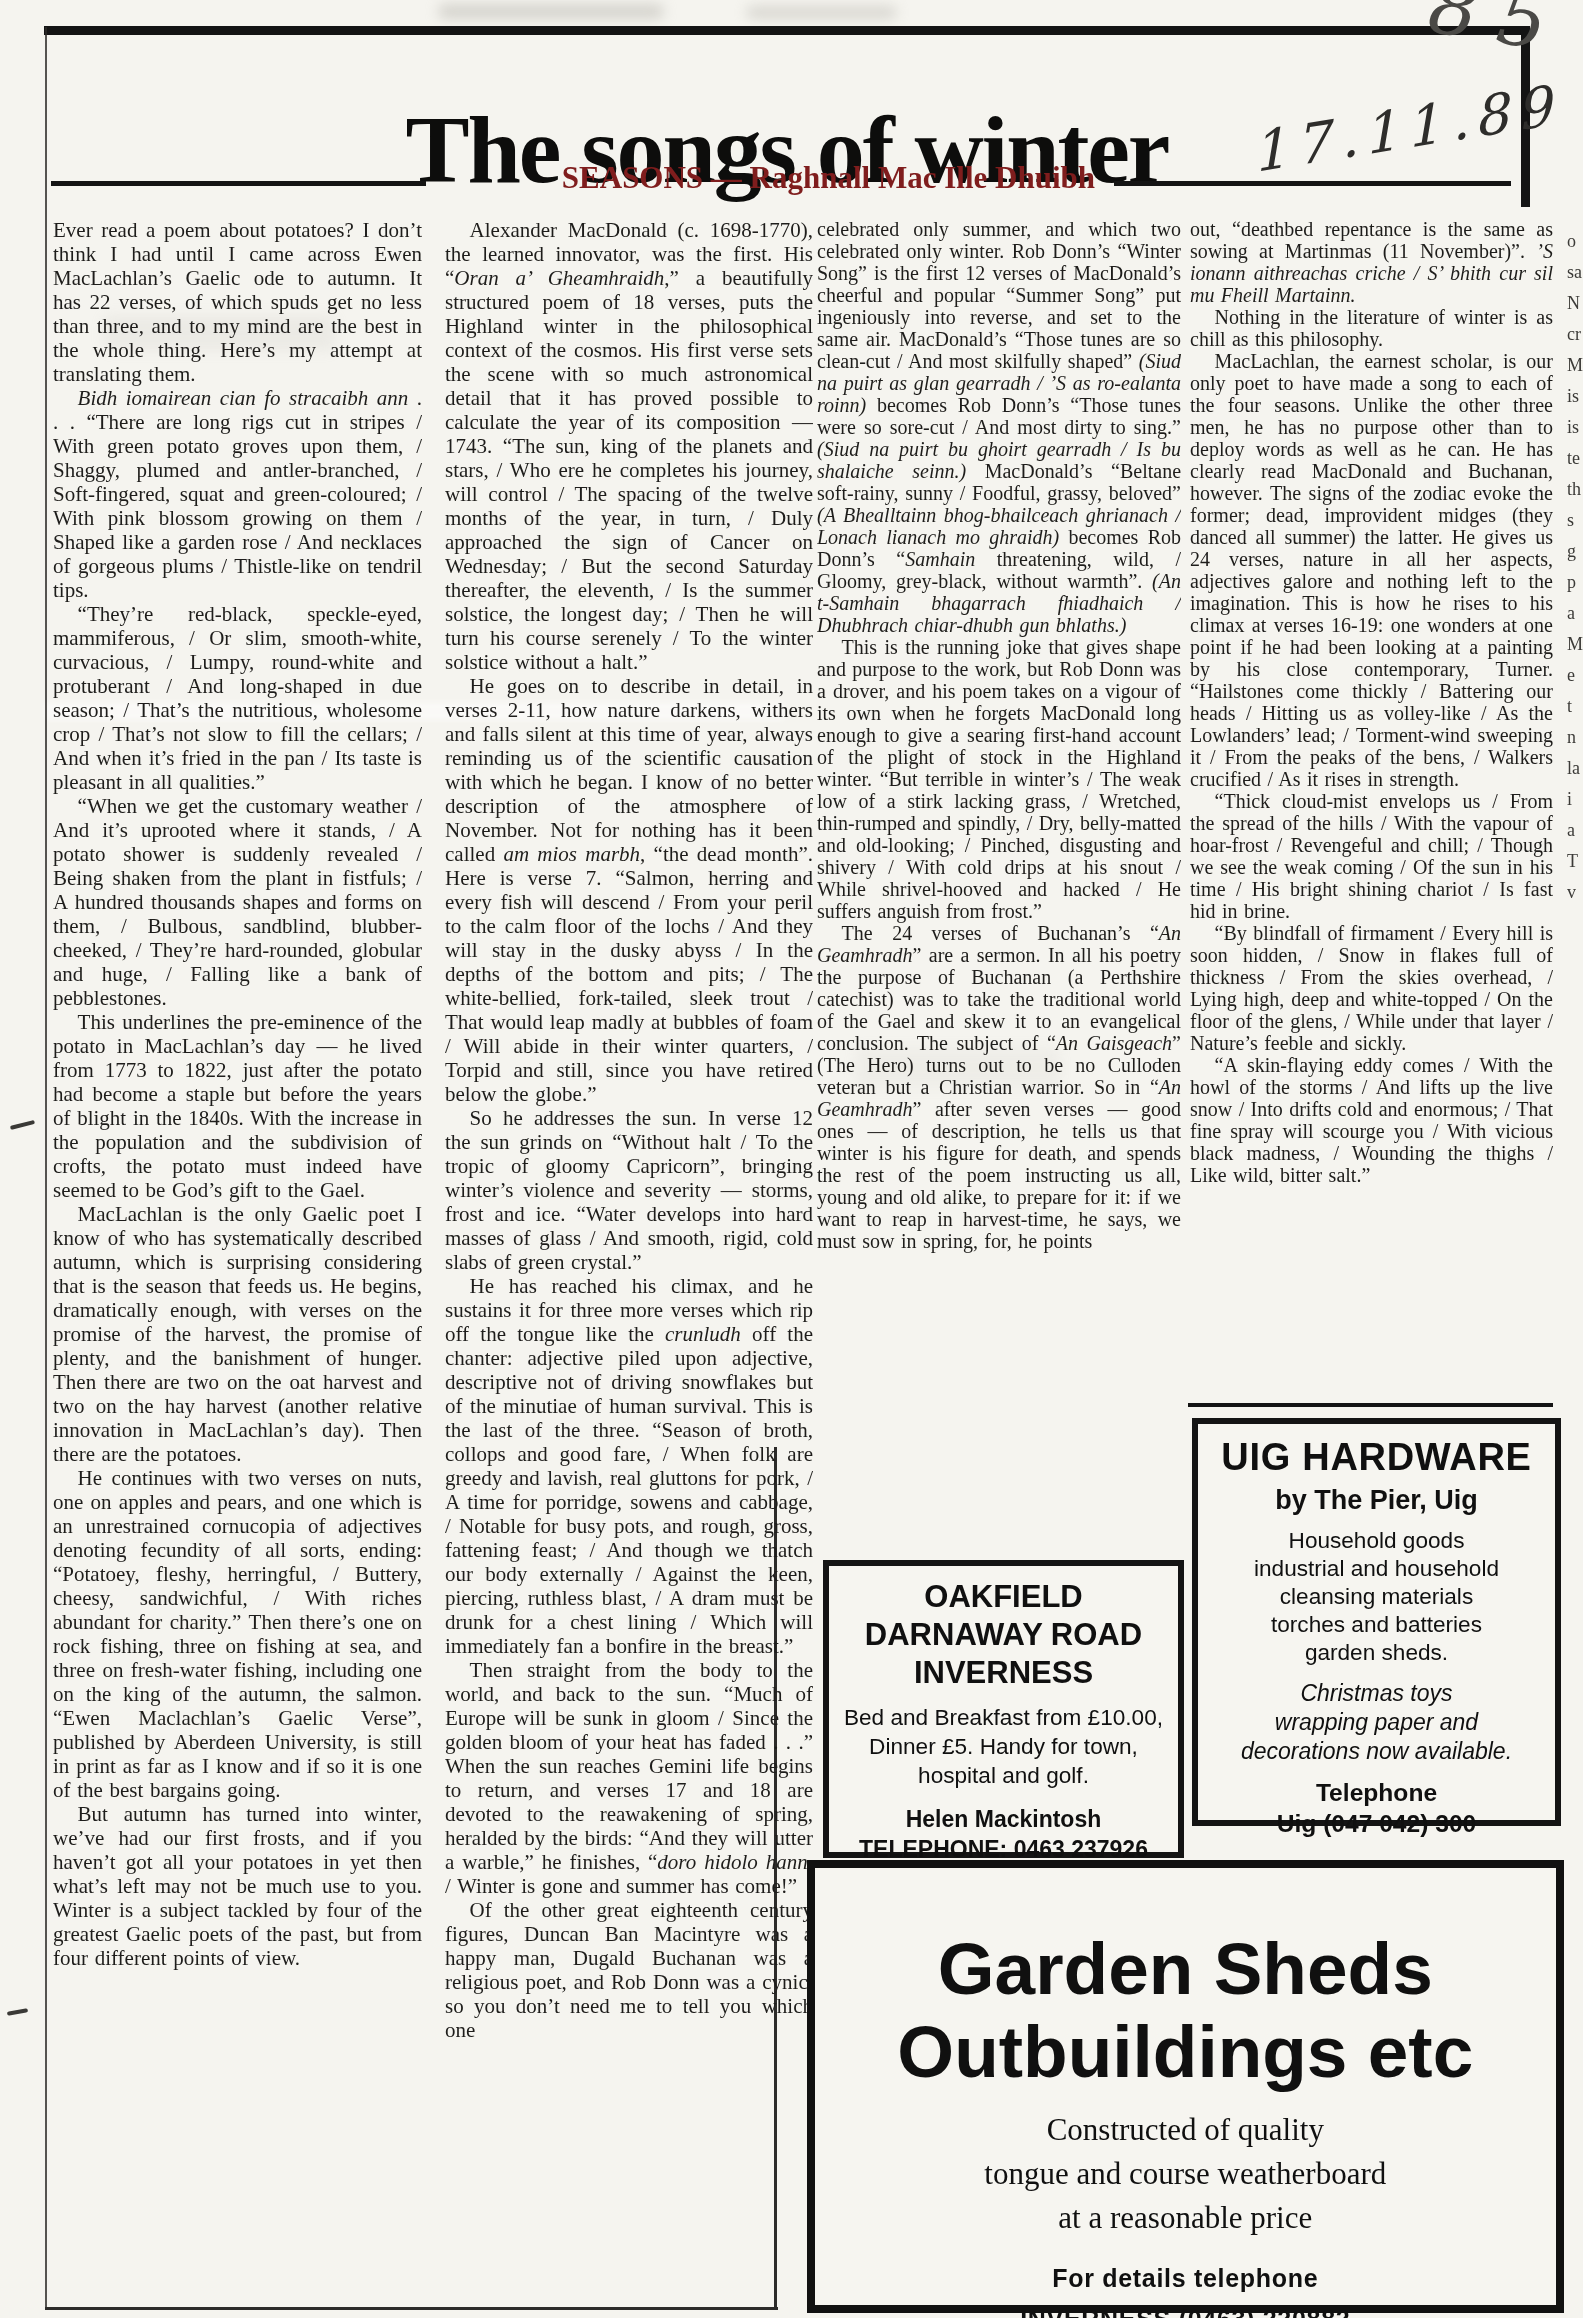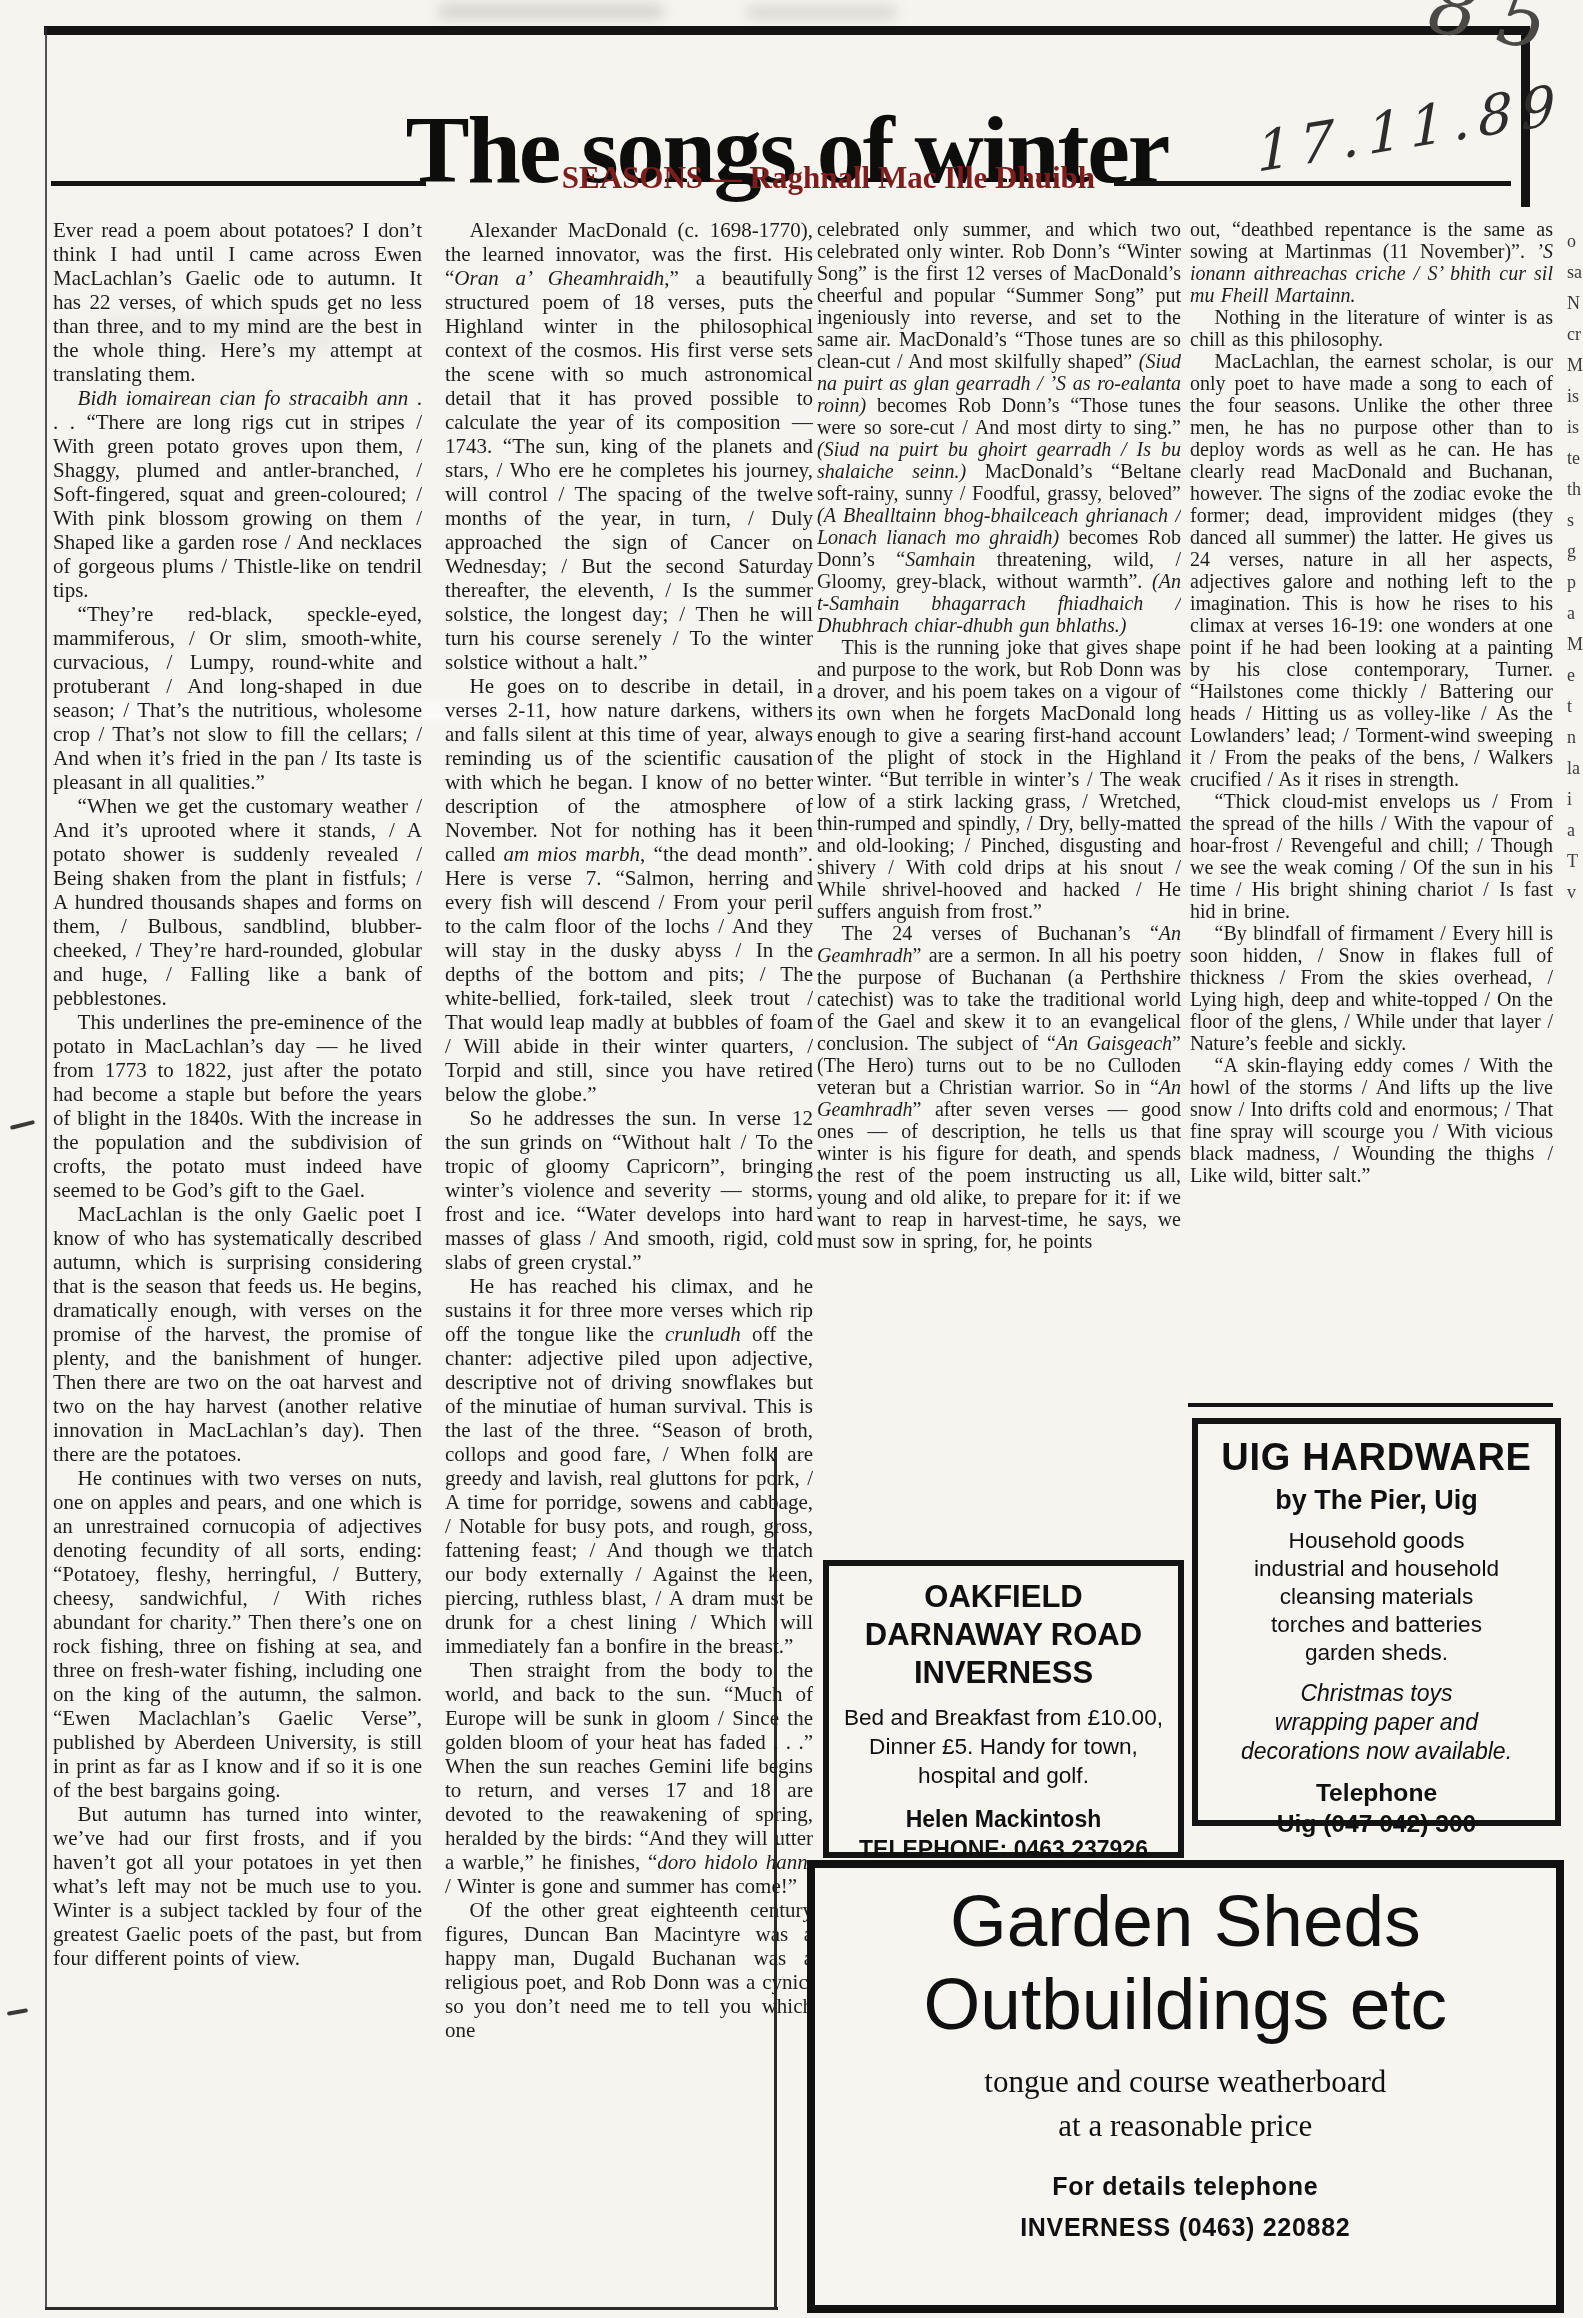--- a/index.html
+++ b/index.html
@@ -43,21 +43,21 @@
   .uig-heading{font-size:38px;font-weight:bold;letter-spacing:0.7px;}
   .uig-sub{font-size:27px;font-weight:bold;margin-top:5.5px;}
   .uig-body{font-size:22.6px;line-height:28px;margin-top:11px;}
   .uig-italic{font-size:23px;line-height:29px;margin-top:12.3px;font-style:italic;}
   .uig-tel{font-size:24.6px;line-height:31px;font-weight:bold;margin-top:11px;}
   #ad-oak{left:823px;top:1560px;width:338px;height:274px;border:6.2px solid #141414;padding:12.3px 5.5px 0 5.5px;}
   .oak-heading{font-size:31px;line-height:38px;font-weight:bold;}
   .oak-body{font-size:22.6px;line-height:29px;margin-top:11px;}
   .oak-contact{font-size:23px;line-height:30px;font-weight:bold;margin-top:13.7px;}
   #ad-garden{left:807px;top:1860px;width:727px;height:426px;border:8.2px solid #111;padding:11px 6.8px 0 6.8px;}
-  .garden-heading{font-size:73px;line-height:83px;font-weight:normal;letter-spacing:0px;}
+  .garden-heading{font-size:73px;line-height:83px;font-weight:bold;letter-spacing:0px;margin-top:48px;}
   .garden-body{font-family:"Liberation Serif",serif;font-size:31px;line-height:44px;margin-top:15px;}
   .garden-tel{font-size:25px;line-height:41px;font-weight:bold;margin-top:18px;letter-spacing:0.7px;}
   
   #edge-fragments{position:absolute;left:1567px;top:226px;width:18px;overflow:hidden;
       font-size:18px;line-height:31px;color:#3c3b38;}
   .smudge{position:absolute;background:#b5b3ac;filter:blur(6.2px);border-radius:6.8px;}
   .pen-tick{position:absolute;background:#3a3936;height:4.1px;border-radius:2.1px;}
   .crease{position:absolute;background:#ffffff;opacity:.5;filter:blur(2.7px);}
 </style>
 </head>
@@ -157,20 +157,21 @@
         <div>TELEPHONE: 0463 237926</div>
       </div>
   </div>
 
   <div class="ad-box" id="ad-garden">
     <div class="garden-heading">
         <div>Garden Sheds</div>
         <div>Outbuildings etc</div>
       </div>
     <div class="garden-body">
+        <div>Constructed of quality</div>
         <div>tongue and course weatherboard</div>
         <div>at a reasonable price</div>
       </div>
     <div class="garden-tel">
         <div>For details telephone</div>
         <div>INVERNESS (0463) 220882</div>
       </div>
   </div>
 
   <div id="edge-fragments">

